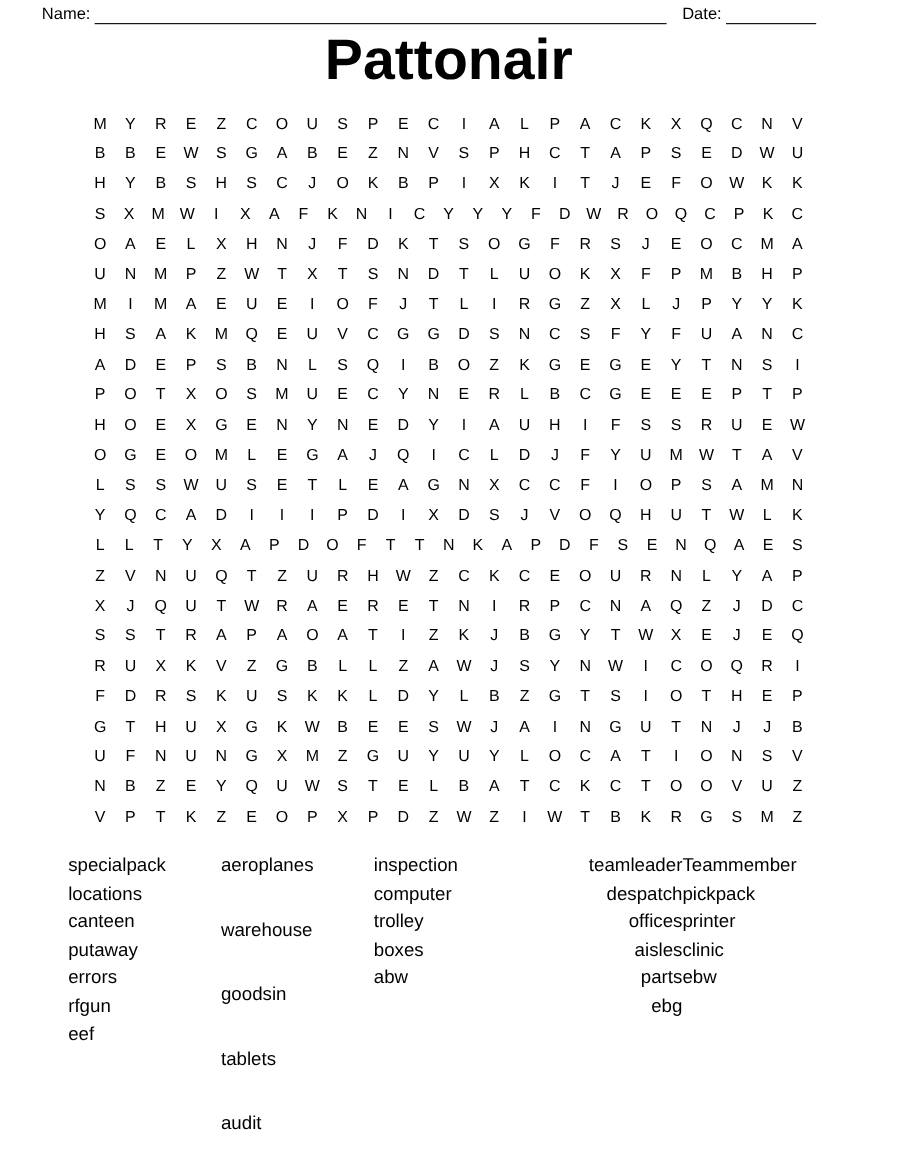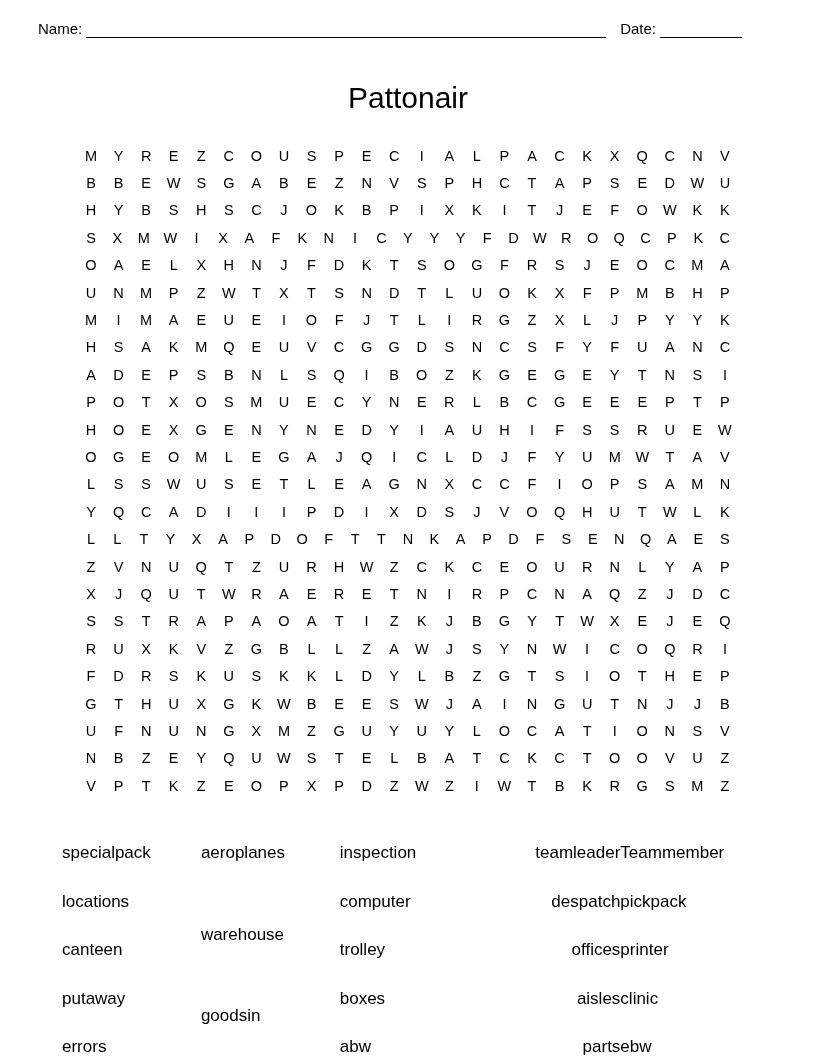--- a/index.html
+++ b/index.html
@@ -20,21 +20,21 @@
     height: 1056px;
     box-sizing: border-box;
     padding: 0;
     position: relative;
   }
   
   .header-row {
     display: flex;
     align-items: flex-start;
     justify-content: space-between;
-    padding: 20px 76px 0 38px;
+    padding: 4px 76px 0 38px;
     font-size: 15px;
     line-height: 18px;
   }
   .name-group {
     display: flex;
     align-items: flex-end;
     flex: 1 1 auto;
   }
   .date-group {
     display: flex;
@@ -49,24 +49,24 @@
     border-bottom: 1px solid #000;
     margin-left: 4px;
     height: 13px;
   }
   .rule-name { width: 520px; }
   .rule-date { width: 82px; }
 
   
   .title {
     text-align: center;
-    font-size: 30px;
+    font-size: 52px;
     line-height: 52px;
-    font-weight: 400;
-    margin: 34px 0 18px 0;
+    font-weight: 700;
+    margin: 7px 0 18px 0;
     letter-spacing: 0px;
   }
 
   
   .grid {
     margin: 0 auto;
     width: 660px;
     display: flex;
     flex-direction: column;
   }
@@ -100,21 +100,20 @@
   .word-col:nth-child(1) { width: 145px; }
   .word-col:nth-child(2) { width: 145px; gap: 33px; }
   .word-col:nth-child(3) { width: 148px; }
   .word-col:nth-child(4) { width: 145px; align-items: flex-end; }
   .word-col:nth-child(5) { width: 150px; }
   .word {
     font-size: 17px;
     line-height: 25.5px;
     font-family: "Liberation Sans", sans-serif;
     white-space: nowrap;
-    margin-top: 23px;
   }
 </style>
 </head>
 <body>
 
 <div class="page">
 
   <div class="header-row">
     <div class="name-group">
       <span class="field-label">Name:</span>

